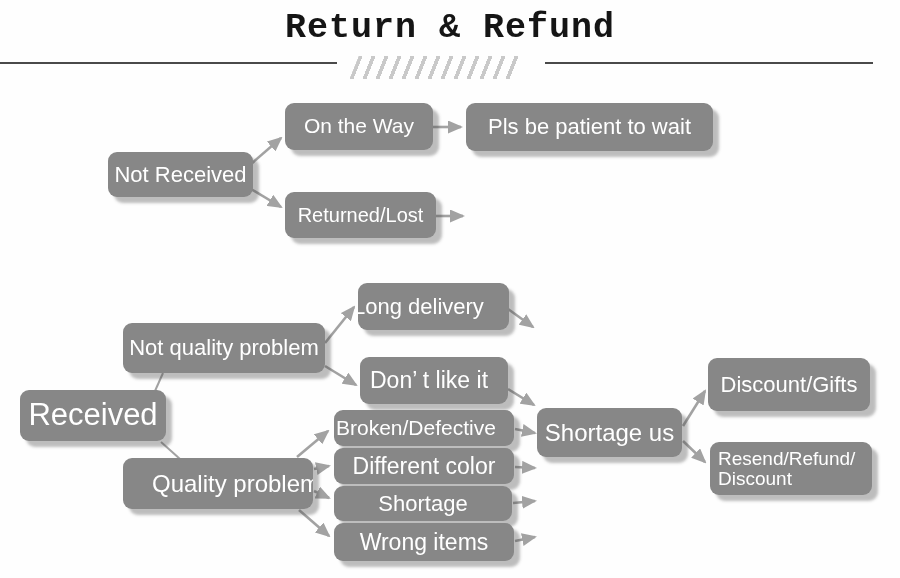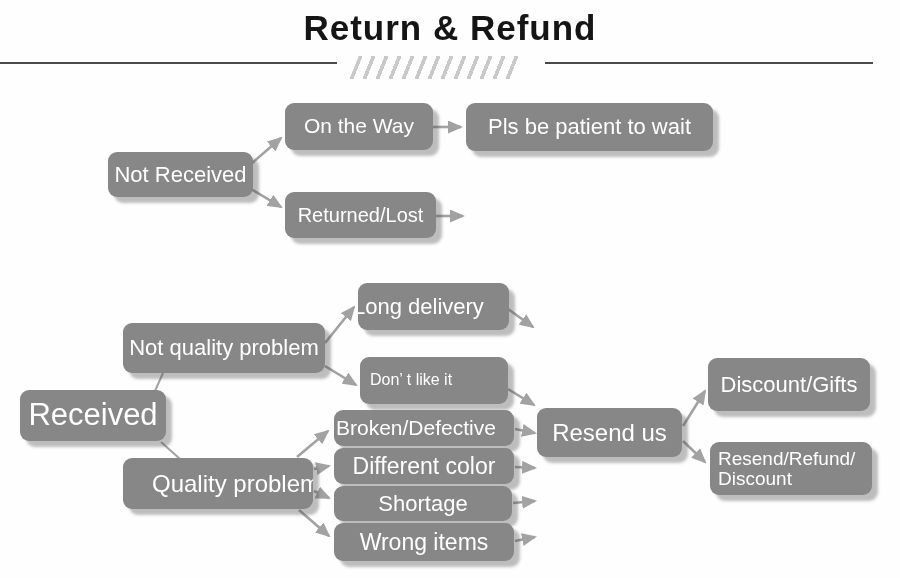--- a/index.html
+++ b/index.html
@@ -10,21 +10,21 @@
     height: 578px;
     background: #fefefe;
     overflow: hidden;
     font-family: "Liberation Sans", sans-serif;
   }
   
   .title {
     position: absolute;
     left: 0; right: 0; top: 8px;
     text-align: center;
-    font-family: Liberation Sans, sans-serif;
+    font-family: Liberation Mono, monospace;
     font-weight: bold;
     font-size: 35px;
     letter-spacing: 1px;
     color: #151515;
   }
   .rule {
     position: absolute;
     top: 62px;
     height: 2px;
     background: #4a4a4a;
@@ -65,21 +65,21 @@
     border-radius: 9px;
   }
   .n-not-received   { left:108px; top:152px; width:145px; height:45px; font-size:22px; }
   .n-on-the-way     { left:285px; top:103px; width:148px; height:47px; font-size:21px; }
   .n-pls-wait       { left:466px; top:103px; width:247px; height:48px; font-size:22px; }
   .n-returned-lost  { left:285px; top:192px; width:151px; height:46px; font-size:20px; }
   .n-resend-refund  { left:471px; top:191px; width:250px; height:47px; font-size:26px; letter-spacing:1px; }
   .n-not-quality    { left:123px; top:323px; width:202px; height:50px; font-size:22px; }
   .n-long-delivery  { left:358px; top:283px; width:151px; height:47px; font-size:22px;
                       justify-content:flex-start; text-indent:-5px; }
-  .n-dont-like      { left:360px; top:357px; width:148px; height:47px; font-size:16px;
+  .n-dont-like      { left:360px; top:357px; width:148px; height:47px; font-size:23px;
                       justify-content:flex-start; padding-left:10px; }
   .n-received       { left:20px;  top:390px; width:146px; height:51px; font-size:31px; }
   .n-quality        { left:123px; top:458px; width:190px; height:51px; font-size:24px;padding-left:36px; }
   .n-broken         { left:334px; top:410px; width:180px; height:36px; font-size:21px;
                       justify-content:flex-start; padding-left:2px; }
   .n-diff-color     { left:334px; top:448px; width:180px; height:36px; font-size:23px; }
   .n-shortage       { left:334px; top:486px; width:178px; height:35px; font-size:22px; }
   .n-wrong-items    { left:334px; top:523px; width:180px; height:38px; font-size:23px; }
   .n-contact-us     { left:537px; top:408px; width:145px; height:49px; font-size:24px; }
   .n-discount-gifts { left:708px; top:358px; width:162px; height:53px; font-size:22px; }
@@ -131,21 +131,21 @@
   <div class="node n-returned-lost">Returned/Lost</div>
   <div class="node n-not-quality">Not quality problem</div>
   <div class="node n-long-delivery">Long delivery</div>
   <div class="node n-dont-like">Don’ t like it</div>
   <div class="node n-received">Received</div>
   <div class="node n-quality">Quality problem</div>
   <div class="node n-broken">Broken/Defective</div>
   <div class="node n-diff-color">Different color</div>
   <div class="node n-shortage">Shortage</div>
   <div class="node n-wrong-items">Wrong items</div>
-  <div class="node n-contact-us">Resend us</div>
+  <div class="node n-contact-us">Shortage us</div>
   <div class="node n-discount-gifts">Discount/Gifts</div>
   <div class="node n-rrd">
     <span class="stack">
       <span>Resend/Refund/</span>
       <span>Discount</span>
     </span>
   </div>
 
 </div>
 

